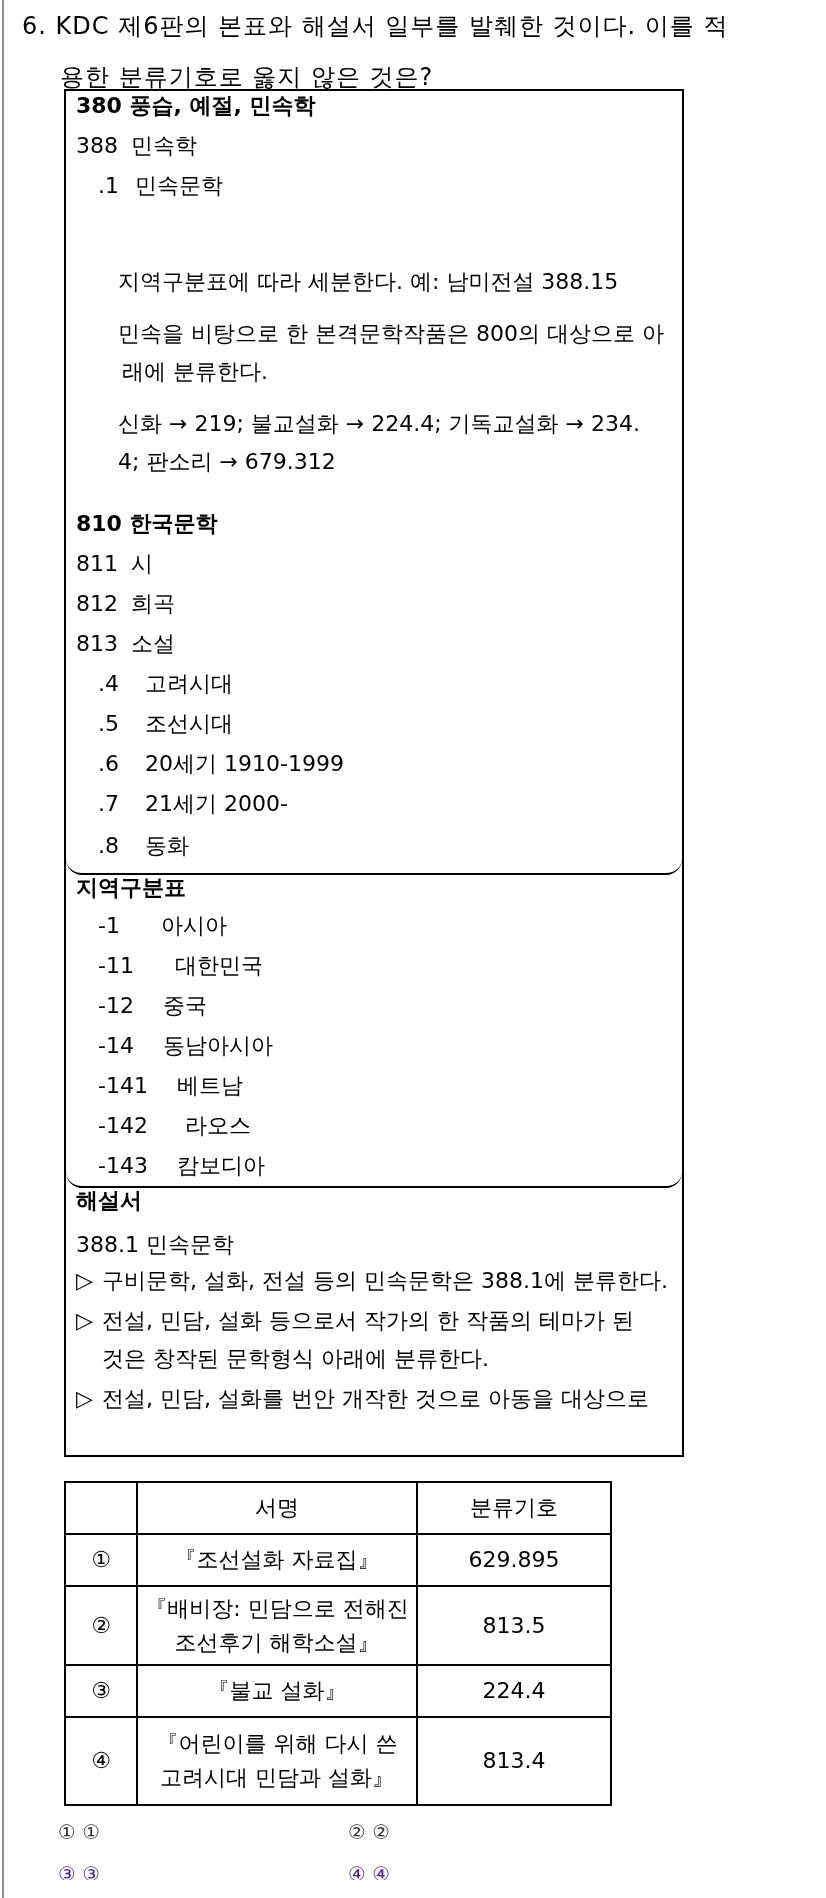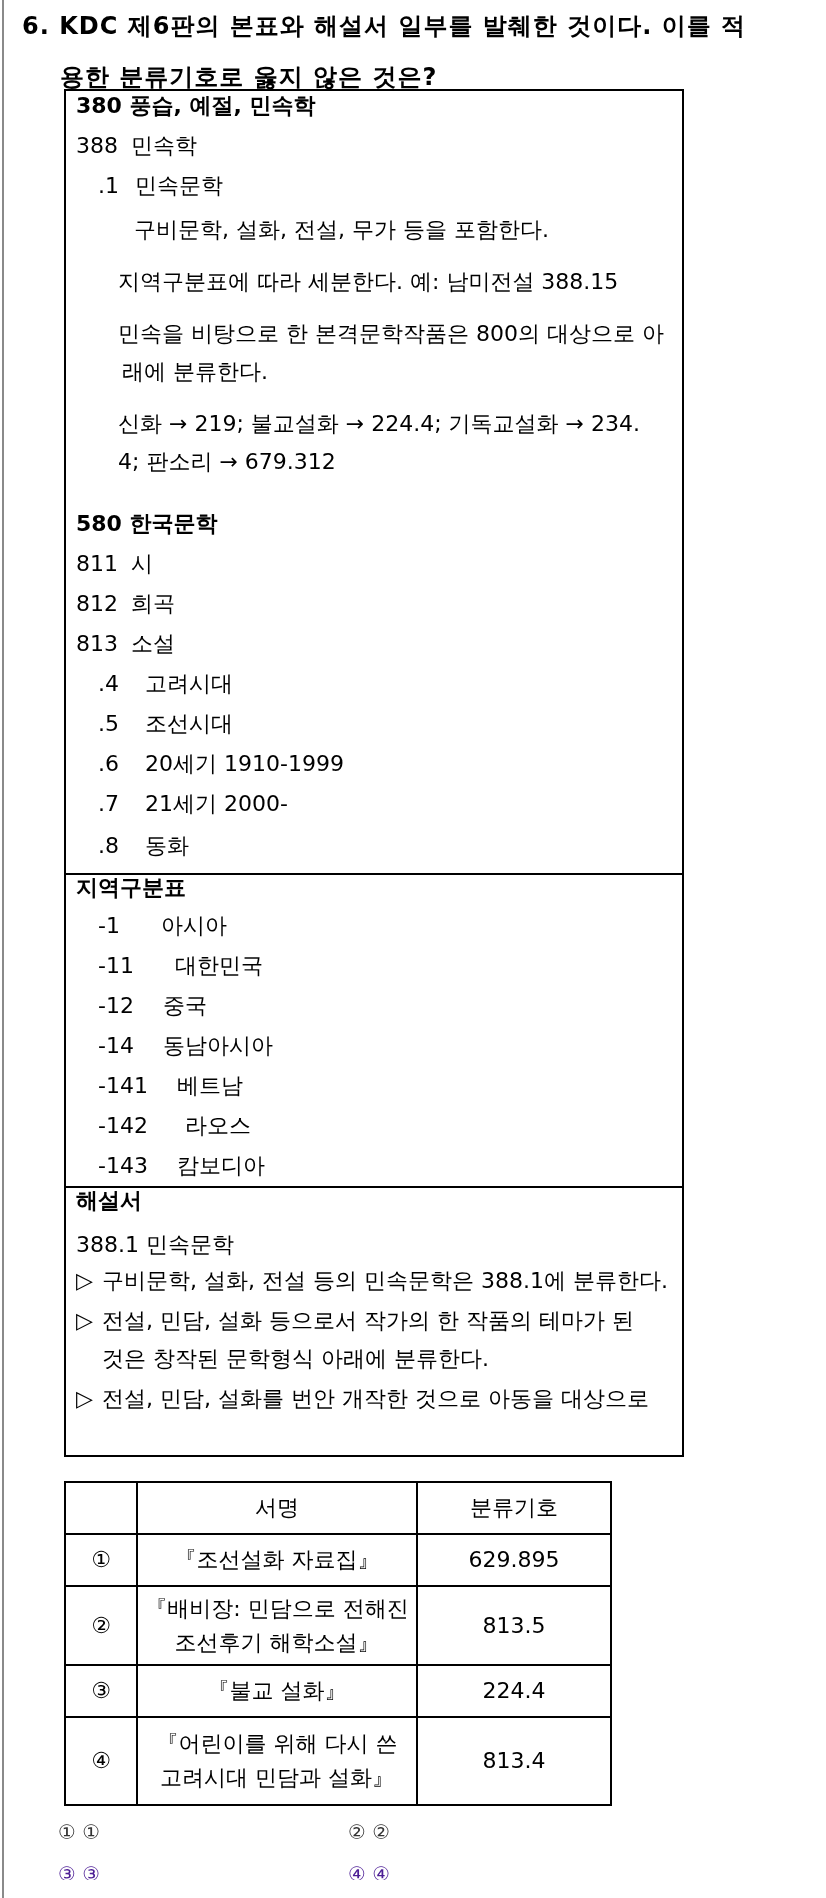--- a/index.html
+++ b/index.html
@@ -7,30 +7,30 @@
     width: 826px; height: 1898px; position: relative; overflow: hidden;
     font-family: "DejaVu Sans", "Liberation Sans", sans-serif;
     color: #000;
   }
   .left-rule {
     position: absolute; left: 2px; top: 0; width: 2px; height: 1898px;
     background: #8a8a8a;
   }
   .question {
     position: absolute; left: 22px; top: 10px; width: 760px;
-    font-size: 24px; line-height: 32px; letter-spacing: 1px; font-weight: bold;
+    font-size: 24px; line-height: 32px; letter-spacing: 1px;
   }
   .question .line2 { padding-left: 38px; display: block; margin-top: 19px; }
 
   .box {
     position: absolute; left: 64px; top: 89px; width: 620px; height: 1368px;
     border: 2px solid #000; box-sizing: border-box;
     font-size: 22px;
   }
-  .sec { position: absolute; left: 0; right: 0; border-bottom: 2px solid #000; }
+  .sec { position: absolute; left: 0; right: 0; border-bottom: 2px solid #000; border-radius: 16px; }
   .sec.last { border-bottom: none; }
   .sec1 { top: 0; height: 782px; }
   .sec2 { top: 782px; height: 313px; }
   .sec3 { top: 1095px; height: 294px; }
 
   .row { position: absolute; left: 10px; white-space: nowrap; line-height: 30px; }
   .b { font-weight: bold; }
   .ind1 { left: 32px; }
   .code { display: inline-block; }
   .bullet { display: inline-block; width: 26px; }
@@ -62,28 +62,27 @@
   <div class="sec sec1">
     <div class="row b" style="top:0px">380 풍습, 예절, 민속학</div>
     <div class="row" style="top:40px">
       <span class="code" style="width:48px">388</span>
       <span>민속학</span>
     </div>
     <div class="row ind1" style="top:80px">
       <span class="code" style="width:30px">.1</span>
       <span>민속문학</span>
     </div>
-    <div class="row" style="top:124px;left:68px">구비문학, 설화, 전설, 무가 등을 포함한다.</div>
     <div class="row" style="top:176px;left:52px">지역구분표에 따라 세분한다. 예: 남미전설 388.15</div>
     <div class="row" style="top:228px;left:52px">민속을 비탕으로 한 본격문학작품은 800의 대상으로 아</div>
     <div class="row" style="top:266px;left:56px">래에 분류한다.</div>
     <div class="row" style="top:318px;left:52px">신화 → 219; 불교설화 → 224.4;   기독교설화 → 234.</div>
     <div class="row" style="top:356px;left:52px">4; 판소리 → 679.312</div>
 
-    <div class="row b" style="top:418px">580 한국문학</div>
+    <div class="row b" style="top:418px">810 한국문학</div>
     <div class="row" style="top:458px">
       <span class="code" style="width:48px">811</span>
       <span>시</span>
     </div>
     <div class="row" style="top:498px">
       <span class="code" style="width:48px">812</span>
       <span>희곡</span>
     </div>
     <div class="row" style="top:538px">
       <span class="code" style="width:48px">813</span>

